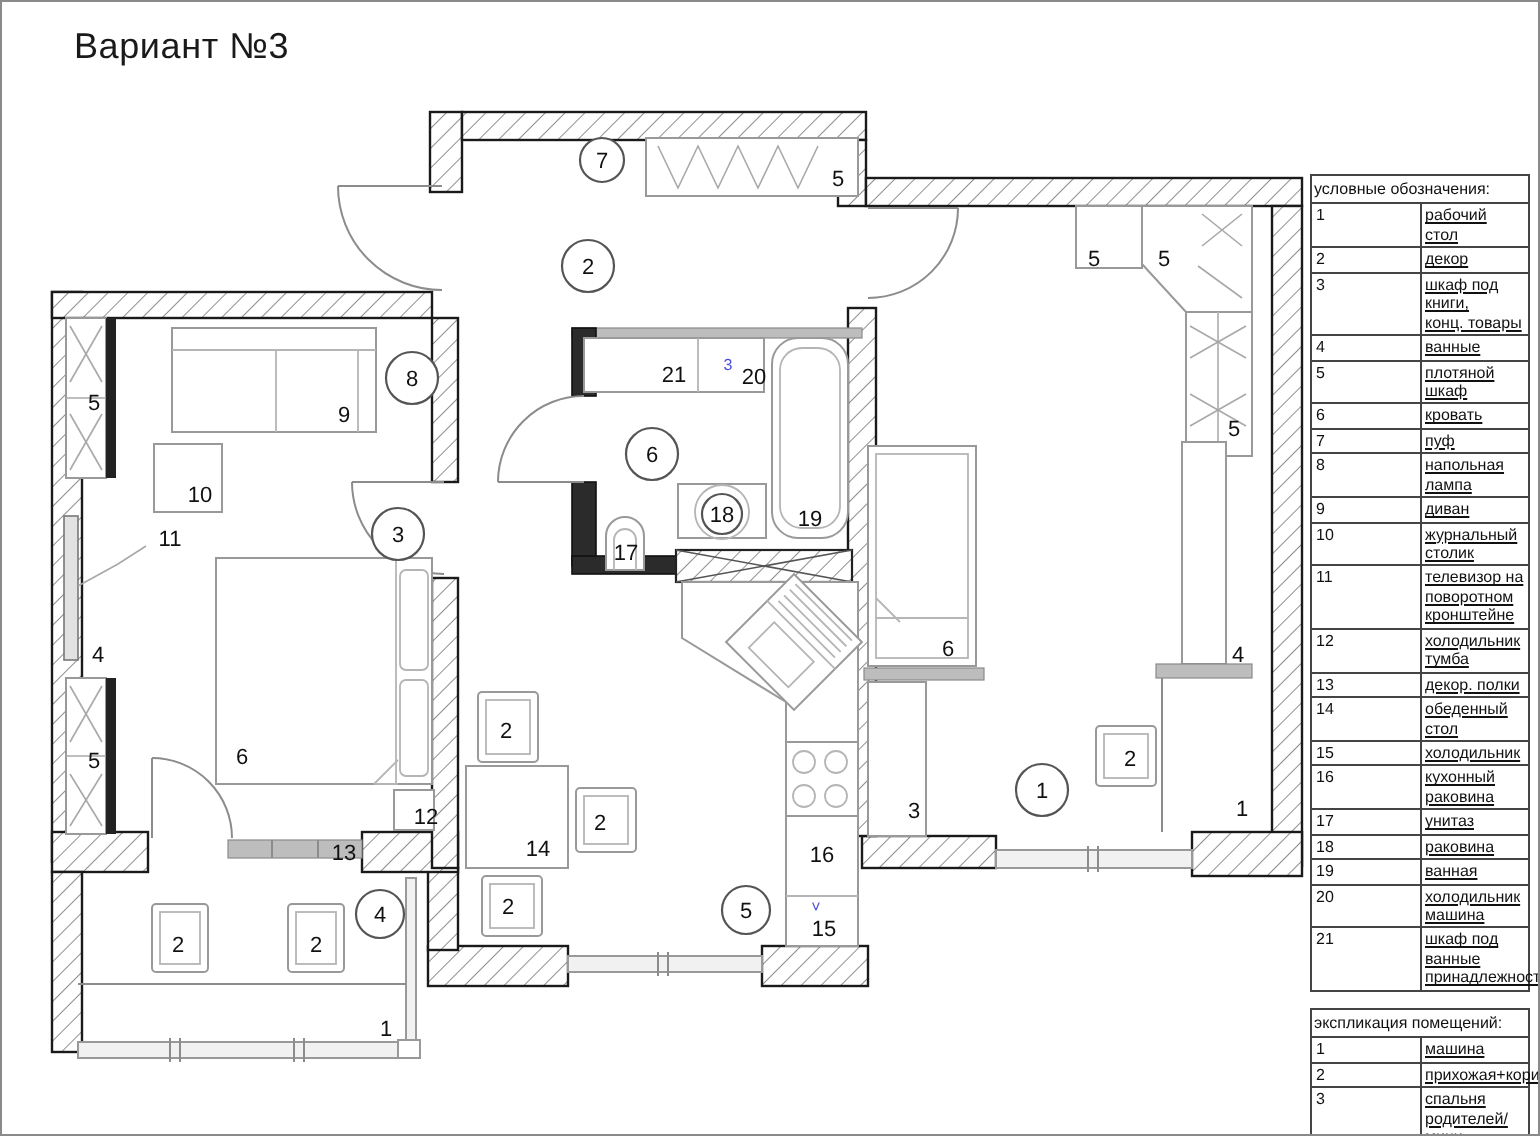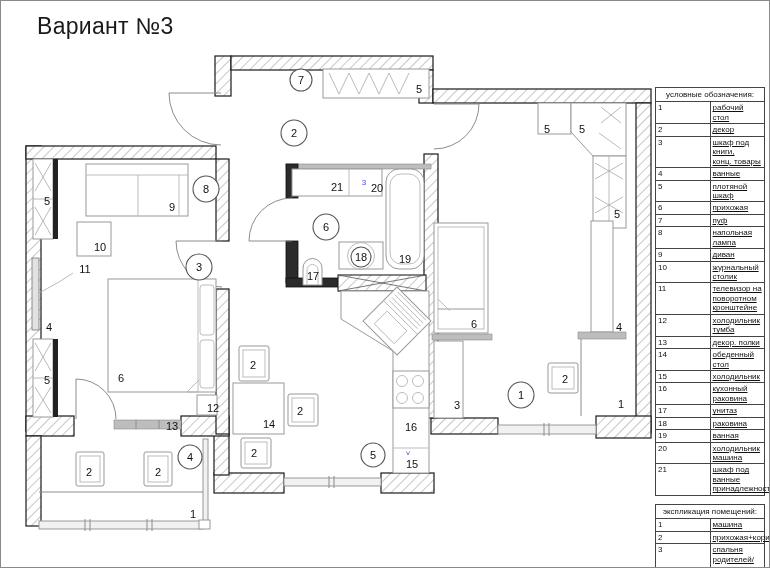--- a/index.html
+++ b/index.html
@@ -1,37 +1,37 @@
 <!DOCTYPE html>
 <html><head>
 <meta charset="utf-8">
 <style>
   html,body{margin:0;padding:0;background:#fff;}
   .page{position:relative;width:770px;height:568px;background:#fff;border:1px solid #8a8a8a;
         box-sizing:border-box;font-family:"Liberation Sans","DejaVu Sans",sans-serif;overflow:hidden;}
-  .title{position:absolute;left:36px;top:12px;font-size:23px;color:#1a1a1a;letter-spacing:.3px;}
+  .title{position:absolute;left:36px;top:12px;font-size:18px;color:#1a1a1a;letter-spacing:.3px;}
   svg.plan{position:absolute;left:0;top:0;}
   
   .wall{fill:url(#hatch);stroke:#1a1a1a;stroke-width:1.2;}
   .bwall{fill:#2b2b2b;stroke:#111;stroke-width:.8;}
   .band{fill:#bdbdbd;stroke:#8a8a8a;stroke-width:.6;}
   .furn{fill:#fff;stroke:#999;stroke-width:1;}
   .furn2{fill:none;stroke:#b5b5b5;stroke-width:.9;}
   .door{fill:none;stroke:#8c8c8c;stroke-width:1;}
   .win{fill:#f1f1f1;stroke:#999;stroke-width:1;}
   .tick{stroke:#8c8c8c;stroke-width:1;}
   .deco{fill:none;stroke:#a8a8a8;stroke-width:.8;}
   .lbltext{font:11px "Liberation Sans","DejaVu Sans",sans-serif;fill:#111;text-anchor:middle;}
   .lblblue{font:8px "Liberation Sans","DejaVu Sans",sans-serif;text-anchor:middle;}
   .lblcirc{fill:#fff;stroke:#555;stroke-width:1.1;}
   
   .legend{position:absolute;left:654px;top:86px;width:110px;display:flex;flex-direction:column;gap:8px;}
   .legend table{border-collapse:collapse;width:100%;font-size:8px;color:#111;table-layout:fixed;}
   .legend th,.legend td{border:1px solid #444;padding:1px 2px;vertical-align:top;line-height:1.18;}
-  .legend th{font-weight:normal;text-align:center;padding:2px 1px;margin-top:19px;}
+  .legend th{font-weight:normal;text-align:left;padding:2px 1px;margin-top:19px;}
   .legend td.num{width:11px;text-align:left;padding-left:2px;}
   .legend td.lbl{white-space:pre-line;text-decoration:underline;}
 </style>
 </head>
 <body>
 
 <div class="page">
 
   <div class="title">Вариант №3</div>
 
@@ -440,21 +440,21 @@
           <tr>
             <td class="num">4</td>
             <td class="lbl">ванные</td>
           </tr>
           <tr>
             <td class="num">5</td>
             <td class="lbl">плотяной шкаф</td>
           </tr>
           <tr>
             <td class="num">6</td>
-            <td class="lbl">прихожая</td>
+            <td class="lbl">кровать</td>
           </tr>
           <tr>
             <td class="num">7</td>
             <td class="lbl">пуф</td>
           </tr>
           <tr>
             <td class="num">8</td>
             <td class="lbl">напольная лампа</td>
           </tr>
           <tr>

